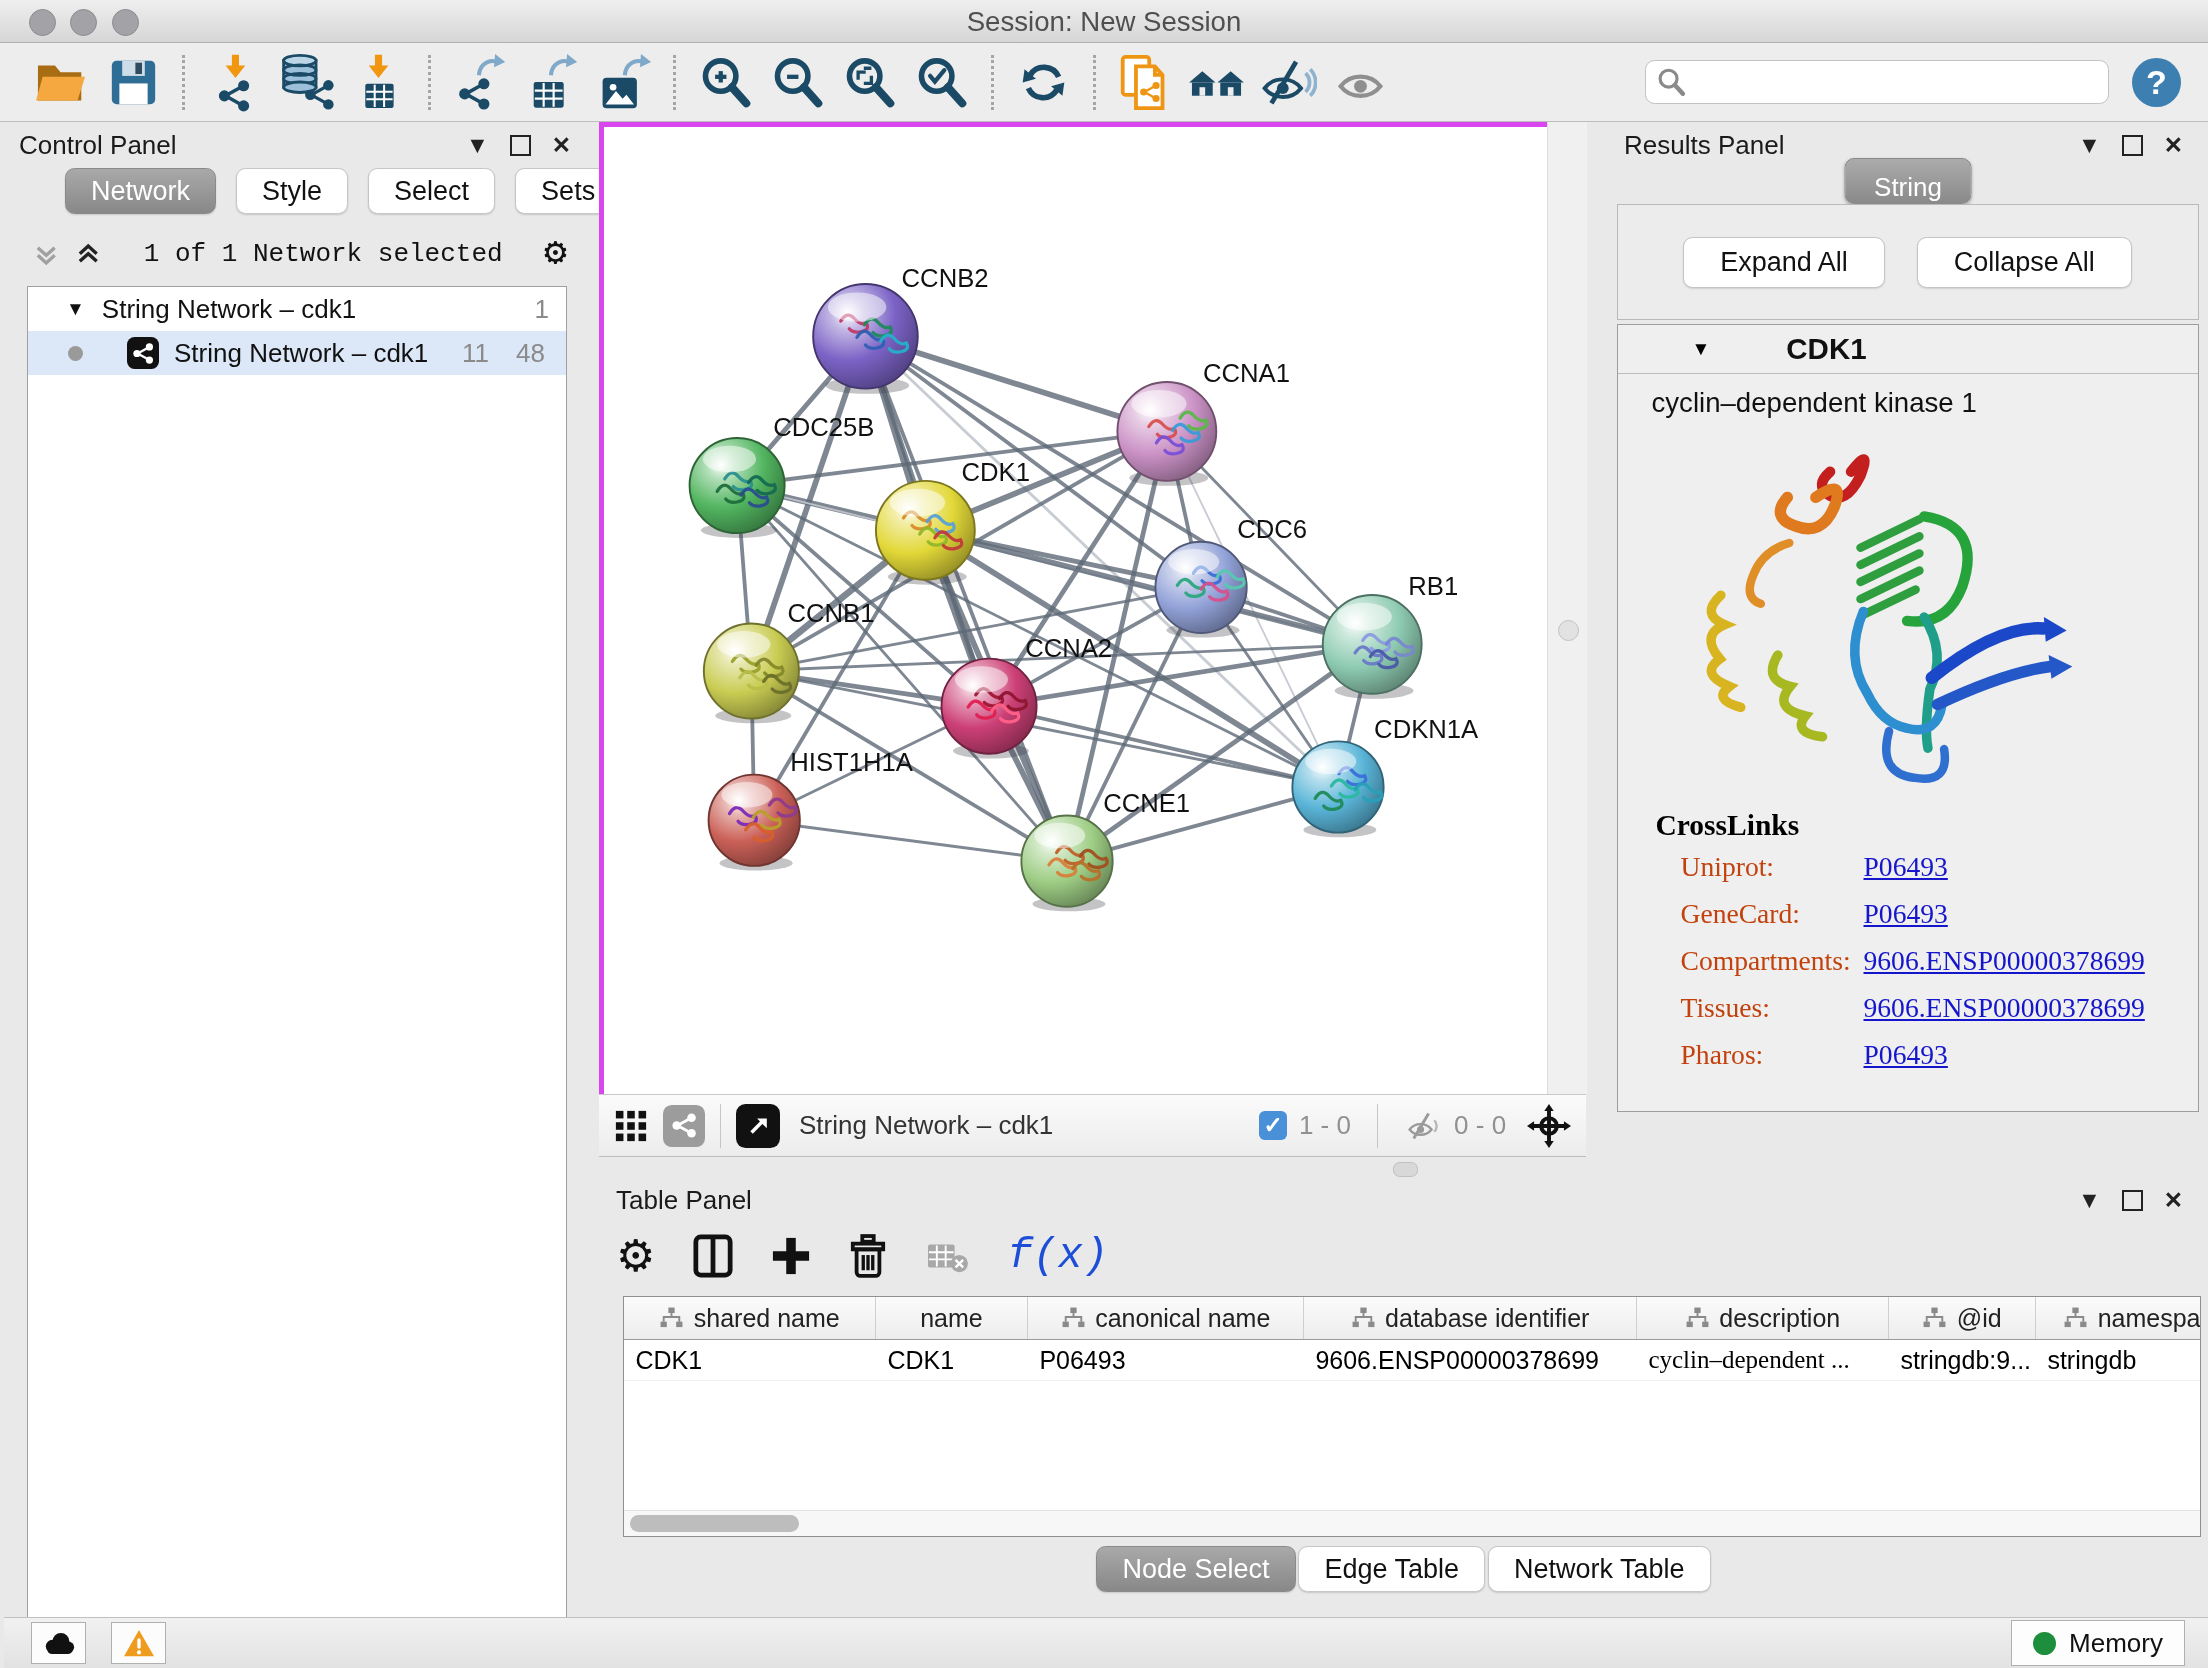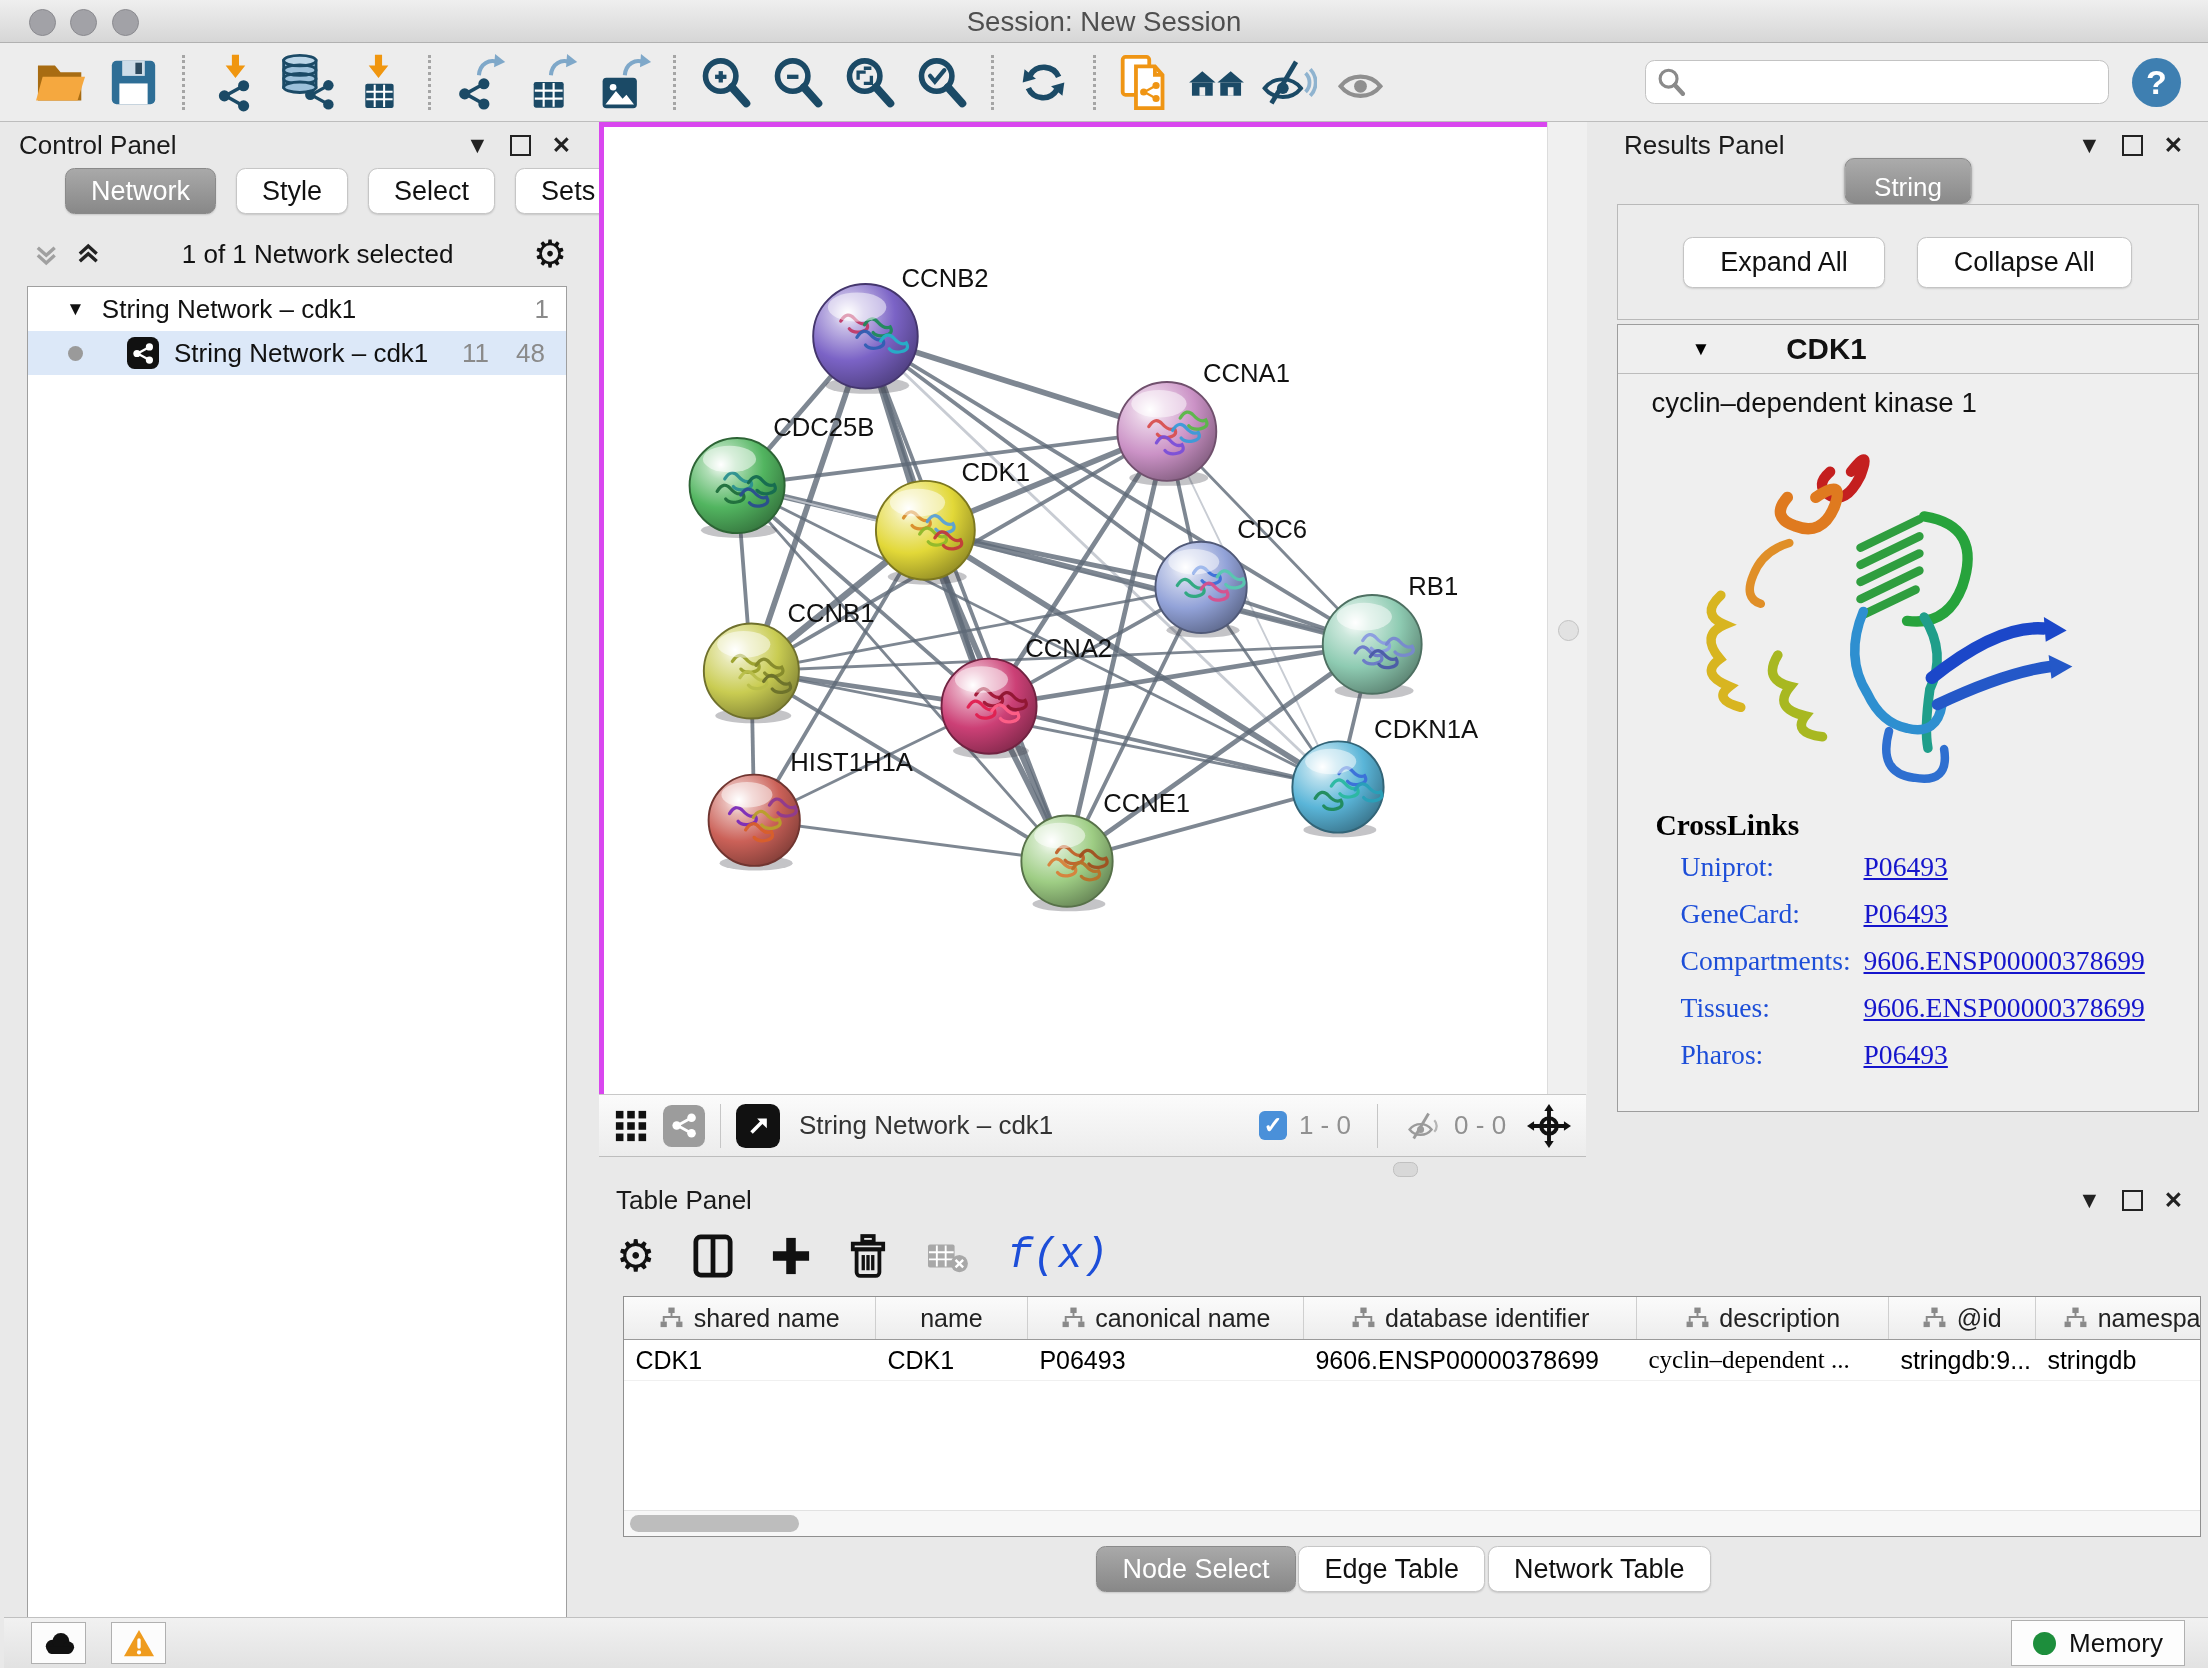--- a/index.html
+++ b/index.html
@@ -63,21 +63,21 @@
   .rp-btn{height:49px;padding:0 36px;background:#fff;border:1.9px solid #c4c4c4;border-radius:9.5px;
           font-size:27px;color:#111;display:flex;align-items:center;box-shadow:0 1px 1.9px rgba(0,0,0,.12);}
   .rp-box{position:absolute;left:9.5px;top:202px;width:582px;height:788px;background:#efefef;
           border:1.9px solid #9d9d9d;box-sizing:border-box;}
   .rp-gene-hdr{height:48px;border-bottom:1.9px solid #bcbcbc;display:flex;align-items:center;}
   .rp-gene-name{font-size:29.5px;font-weight:bold;color:#111;}
   .rp-desc{font-size:27.6px;color:#111;margin:13.3px 0 0 34px;}
   .crosslinks{font-family:"Liberation Serif",serif;}
   .cl-head{font-size:29.5px;font-weight:bold;color:#000;margin:0 0 9.5px 38px;}
   .cl-row{display:flex;font-size:27.6px;margin:0 0 15px 63px;}
-  .cl-label{width:183px;color:#1d4ed8;}
+  .cl-label{width:183px;color:#c2410c;}
   .cl-link{color:#1515cc;text-decoration:underline;}
   
   .tp{left:599px;top:1179px;width:1609px;height:438px;}
   .tp-toolbar{position:absolute;left:17px;top:42px;height:70px;display:flex;align-items:center;gap:38px;}
   .tp-gear{font-size:44px;color:#111;line-height:1;}
   .fx{font-family:Liberation Mono, monospace;font-style:italic;font-size:42px;color:#1d4ed8;}
   .tbl{position:absolute;left:24px;top:117px;width:1576px;height:239px;background:#fff;
        border:1.9px solid #8f8f8f;overflow:hidden;box-sizing:content-box;}
   .tbl-head{display:flex;height:42px;background:linear-gradient(#fbfbfb,#ededed);border-bottom:1.9px solid #9a9a9a;}
   .th{display:flex;align-items:center;justify-content:center;gap:9.5px;font-size:25px;color:#222;
@@ -304,21 +304,21 @@
       <div class="tab">
           <span>Style</span>
         </div>
       <div class="tab">
           <span>Select</span>
         </div>
       <div class="tab">
           <span>Sets</span>
         </div>
     </div>
-    <div class="cp-status" style="margin:21px 25px 0 32px;">
+    <div class="cp-status" style="margin:21px 25px 0 32px;font-family:Liberation Mono, monospace;">
       <svg width="28.5" height="27" viewBox="0 0 32 32">
         <path d="M6 8 l10 9 10 -9 M6 17 l10 9 10 -9" fill="none" stroke="#a0a0a0" stroke-width="4"></path>
       </svg>
       <svg width="28.5" height="27" viewBox="0 0 32 32" style="margin-left:13.3px">
         <path d="M6 24 l10 -9 10 9 M6 15 l10 -9 10 9" fill="none" stroke="#222" stroke-width="4"></path>
       </svg>
       <span style="flex:1;text-align:center">1 of 1 Network selected</span>
       <span class="tp-gear" style="font-size:38px">⚙</span>
     </div>
     <div class="netlist" style="margin:13.3px 25px 0 27px;height:1349px;">

